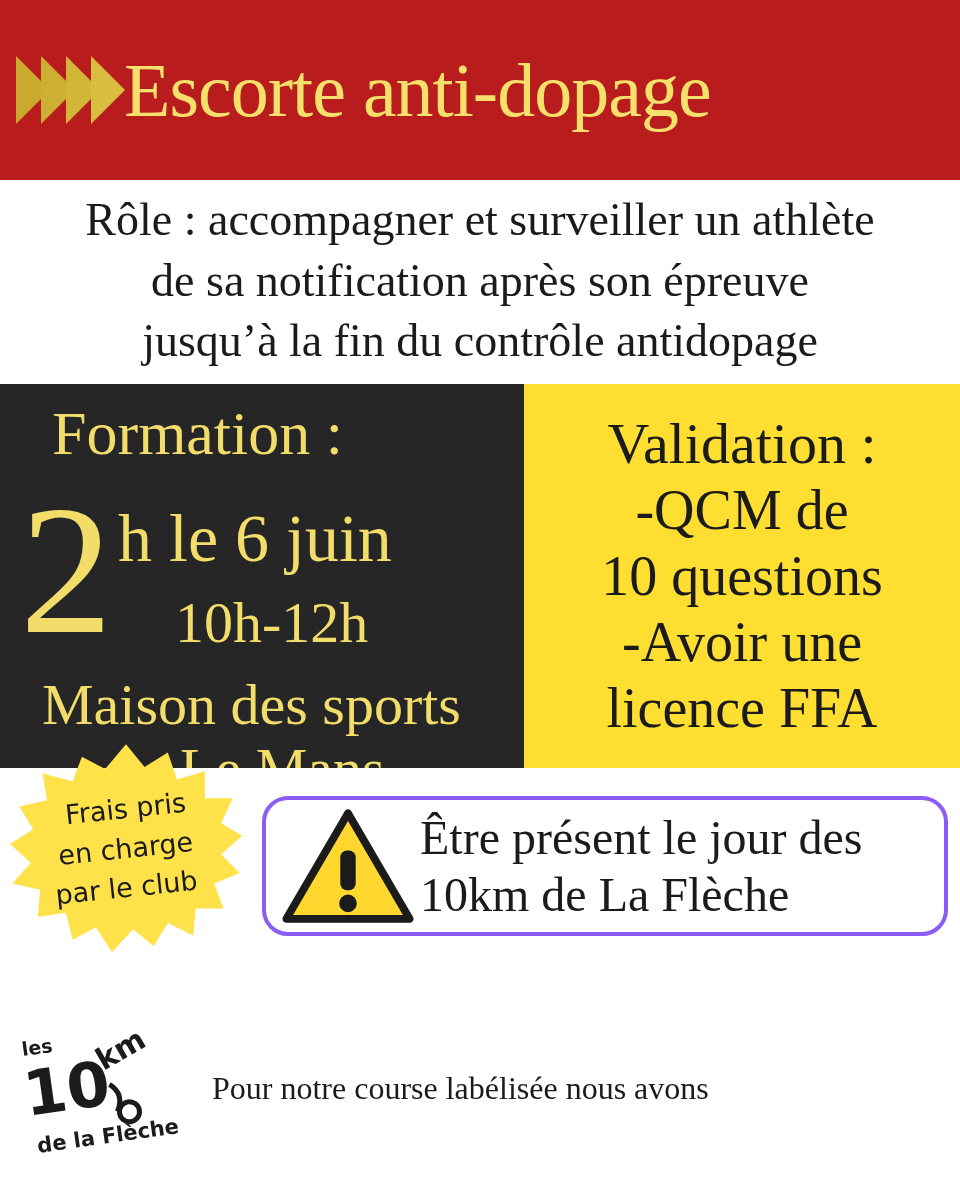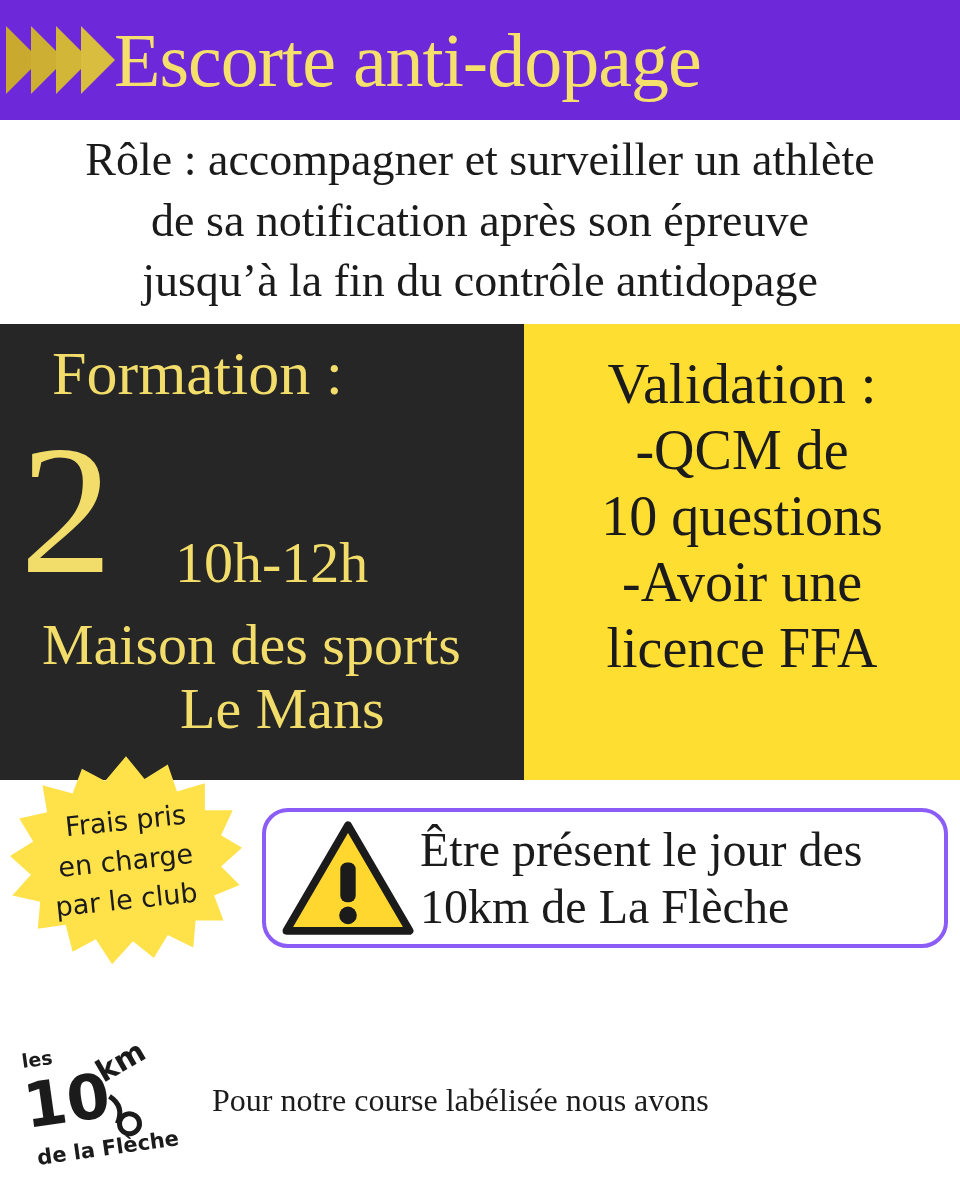--- a/index.html
+++ b/index.html
@@ -10,25 +10,25 @@
     width: 960px;
     height: 1200px;
     background: #ffffff;
     font-family: "Liberation Serif", serif;
     overflow: hidden;
     position: relative;
   }
 
   
   .header {
-    background: #6d28d9;
-    height: 120px;
+    background: #b91c1c;
+    height: 180px;
     display: flex;
     align-items: center;
-    padding: 0 10px 0 6px;
+    padding: 0 10px 0 16px;
     box-sizing: border-box;
   }
   .chevrons {
     display: flex;
     align-items: center;
     margin-right: 8px;
   }
   .chev {
     width: 0;
     height: 0;
@@ -56,21 +56,21 @@
     text-align: center;
     color: #1b1b1b;
     font-size: 46px;
     line-height: 1.32;
     font-family: "Liberation Serif", serif;
   }
 
   
   .band {
     display: flex;
-    height: 456px;
+    height: 384px;
   }
   .col-left {
     background: #262626;
     width: 524px;
     position: relative;
     color: #f2dd6b;
     overflow: hidden;
   }
   .col-right {
     background: #ffde32;
@@ -241,20 +241,21 @@
   <div>Rôle : accompagner et surveiller un athlète</div>
   <div>de sa notification après son épreuve</div>
   <div>jusqu’à la fin du contrôle antidopage</div>
 </div>
 
 <div class="band">
 
   <div class="col-left">
     <div class="formation-title">Formation :</div>
     <div class="big-two">2</div>
+    <div class="line-date">h le 6 juin</div>
     <div class="line-hours">10h-12h</div>
     <div class="line-place">Maison des sports</div>
     <div class="line-city">Le Mans</div>
   </div>
 
   <div class="col-right">
     <div class="validation-title">Validation :</div>
     <div class="validation-line">-QCM de</div>
     <div class="validation-line">10 questions</div>
     <div class="validation-line">-Avoir une</div>

